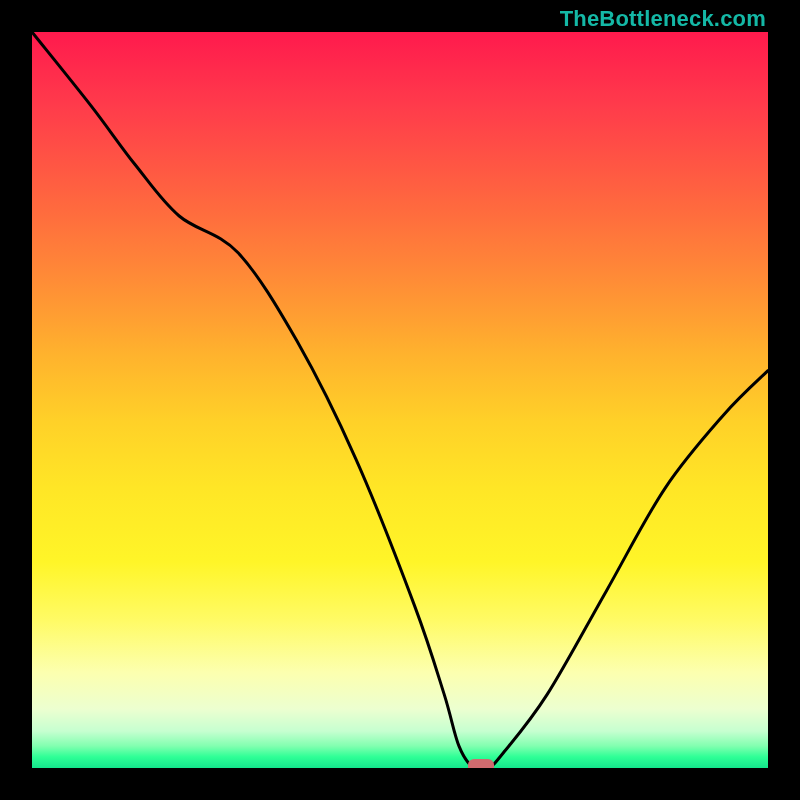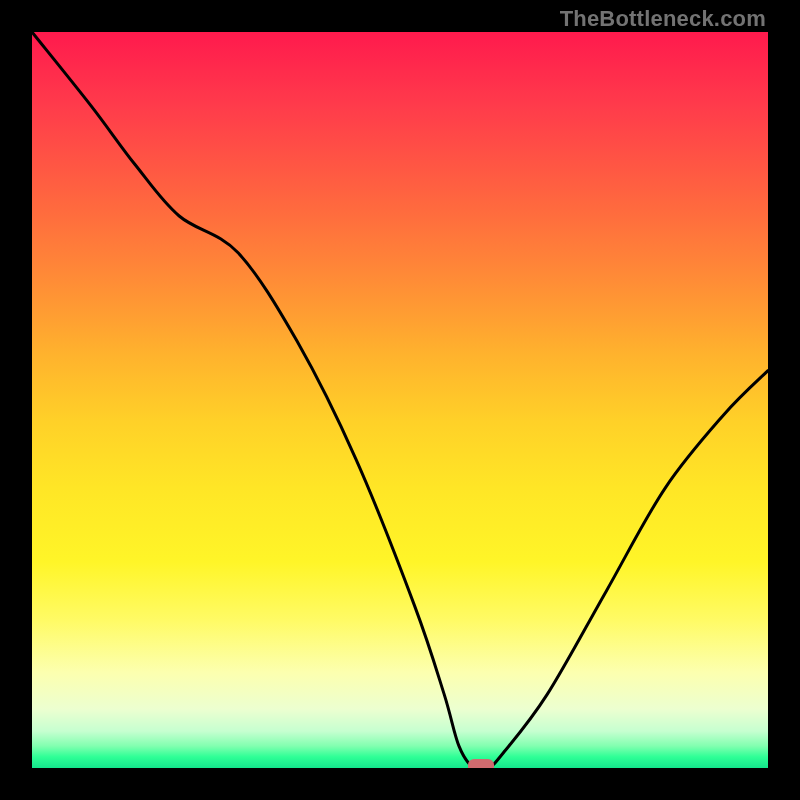--- a/index.html
+++ b/index.html
@@ -56,21 +56,21 @@
     position: absolute;
     top: 0;
     left: 0;
     width: 100%;
     height: 100%;
   }
   .watermark {
     position: absolute;
     top: 6px;
     right: 34px;
-    color: #737373;
+    color: #14b8a6;
     font-size: 22px;
     font-weight: 600;
     letter-spacing: 0.2px;
   }
 </style>
 </head>
 <body>
 
 <div class="frame">
 

